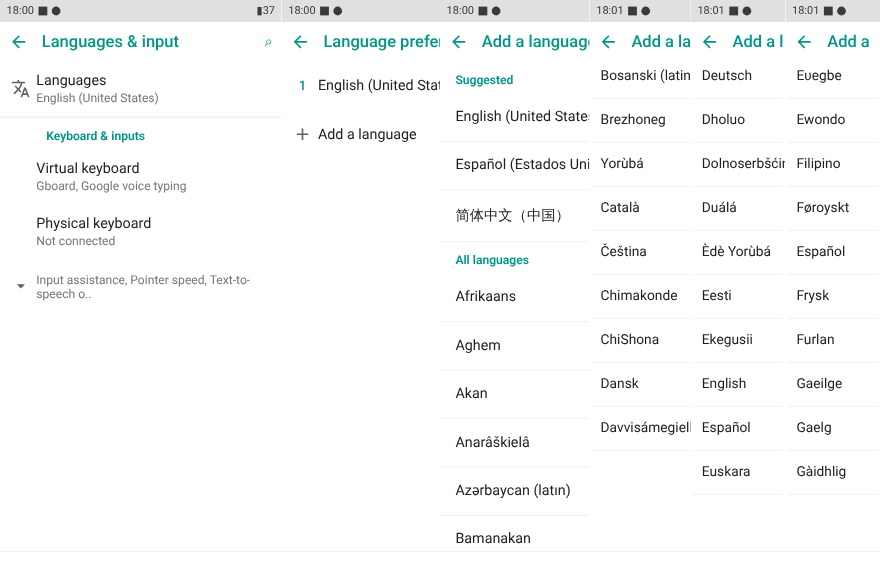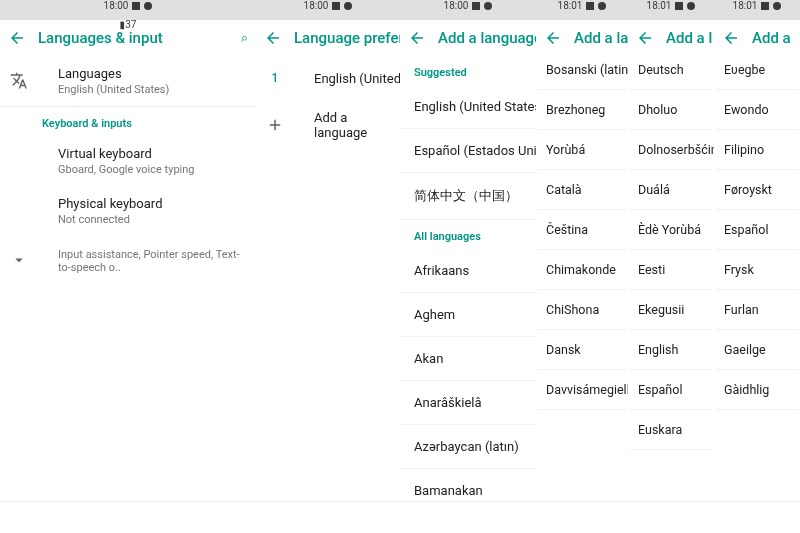--- a/index.html
+++ b/index.html
@@ -34,21 +34,20 @@
 
   .statusbar {
     height: 20px;
     background: #e0e0e0;
     font-size: 10px;
     color: #3a3a3a;
     display: flex;
     align-items: center;
     padding: 0 6px;
     gap: 4px;
-    flex-direction: column;
   }
   .statusbar .left { display:flex; gap:4px; align-items:center; }
   .statusbar .fill { flex:1; }
   .statusbar .right { display:flex; gap:4px; align-items:center; justify-content:flex-end; }
   .sb-icon { width:8px; height:8px; background:#3a3a3a; display:inline-block; }
   .sb-icon.dot { border-radius:50%; }
 
   .appbar {
     height: 36px;
     display: flex;
@@ -75,21 +74,21 @@
     position: absolute;
     top: 56px;
     bottom: 32px;
     left: 0; right: 0;
     overflow: hidden;
   }
 
   .row {
     display: flex;
     align-items: center;
-    padding: 10px 12px 10px 58px;
+    padding: 10px 12px 10px 33px;
     position: relative;
     min-height: 44px;
   }
   .row .lead-icon {
     position:absolute; left:10px; top:50%; transform:translateY(-50%);
     width:18px; height:18px;
     display:flex; align-items:center; justify-content:center;
     color:#5f6368;
   }
   .row .lead-icon svg { width:18px; height:18px; }
@@ -325,20 +324,21 @@
     </div>
     <div class="content col-list">
       <div class="lang-item">Eʋegbe</div>
       <div class="lang-item">Ewondo</div>
       <div class="lang-item">Filipino</div>
       <div class="lang-item">Føroyskt</div>
       <div class="lang-item">Español</div>
       <div class="lang-item">Frysk</div>
       <div class="lang-item">Furlan</div>
       <div class="lang-item">Gaeilge</div>
+      <div class="lang-item">Gaelg</div>
       <div class="lang-item">Gàidhlig</div>
     </div>
   </div>
 
 </div>
 
 <div class="navstrip">
   <div class="navgroup" style="flex-basis:256px">
     <span><svg viewBox="0 0 24 24">
           <path d="M15 6l-9 6 9 6z"></path>

